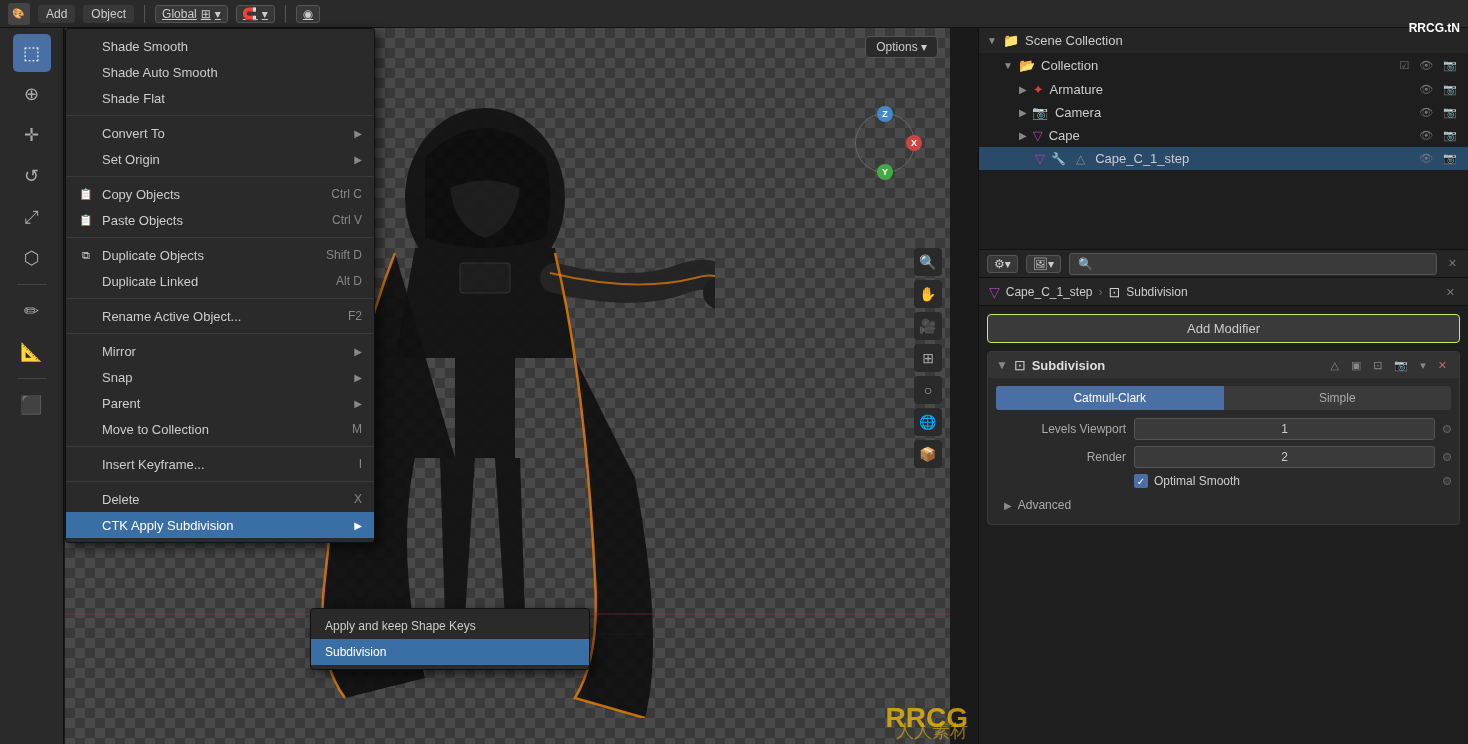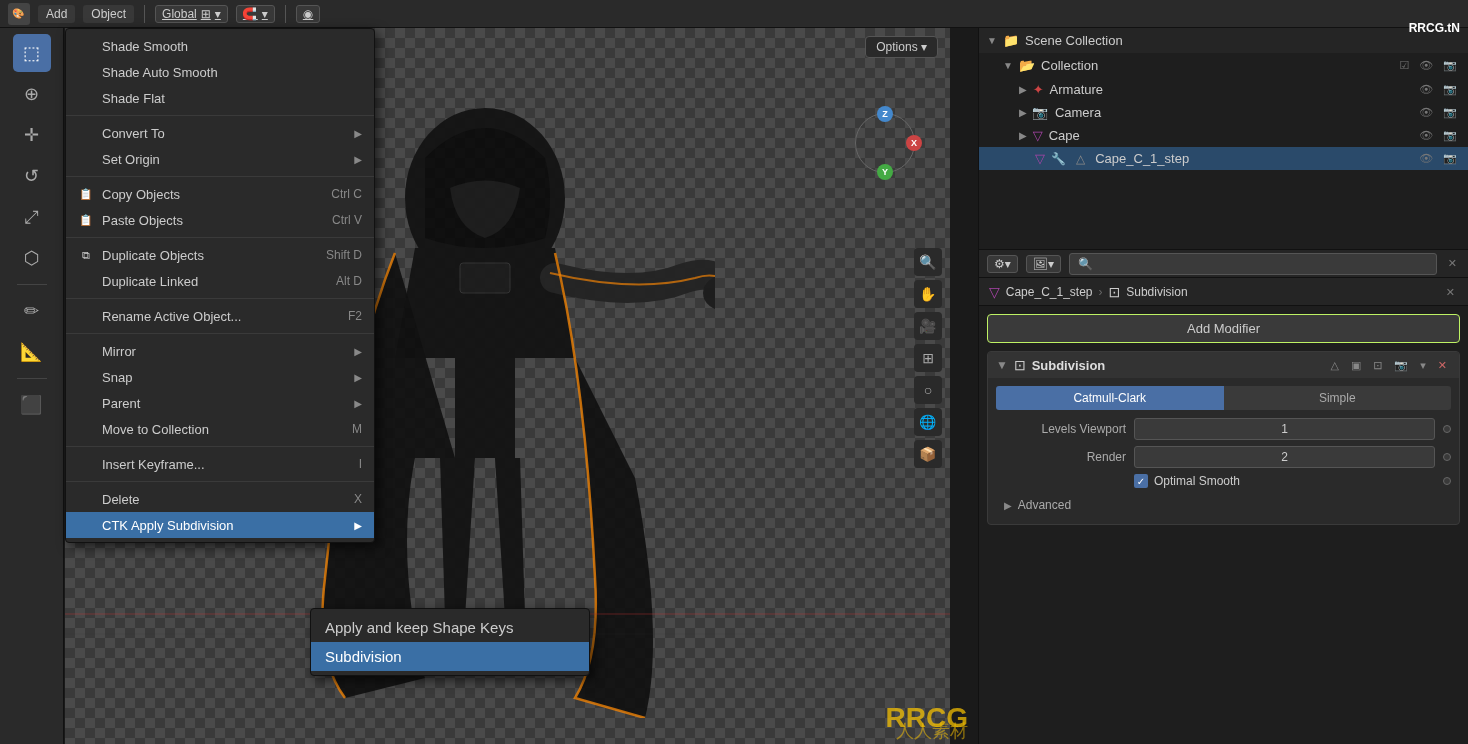--- a/index.html
+++ b/index.html
@@ -232,21 +232,21 @@
       border-radius: 4px;
       z-index: 101;
       padding: 4px 0;
       box-shadow: 4px 4px 12px rgba(0,0,0,0.6);
     }
     .submenu-item {
       display: flex;
       align-items: center;
       padding: 6px 14px;
       cursor: pointer;
-      font-size: 15px;
+      font-size: 12px;
       color: #ccc;
       text-align: center;
     }
     .submenu-item.active-sub { background: #2a5a9a; color: white; }
 
     
     .right-panel {
       position: absolute;
       top: 0; right: 0;
       width: 490px;

